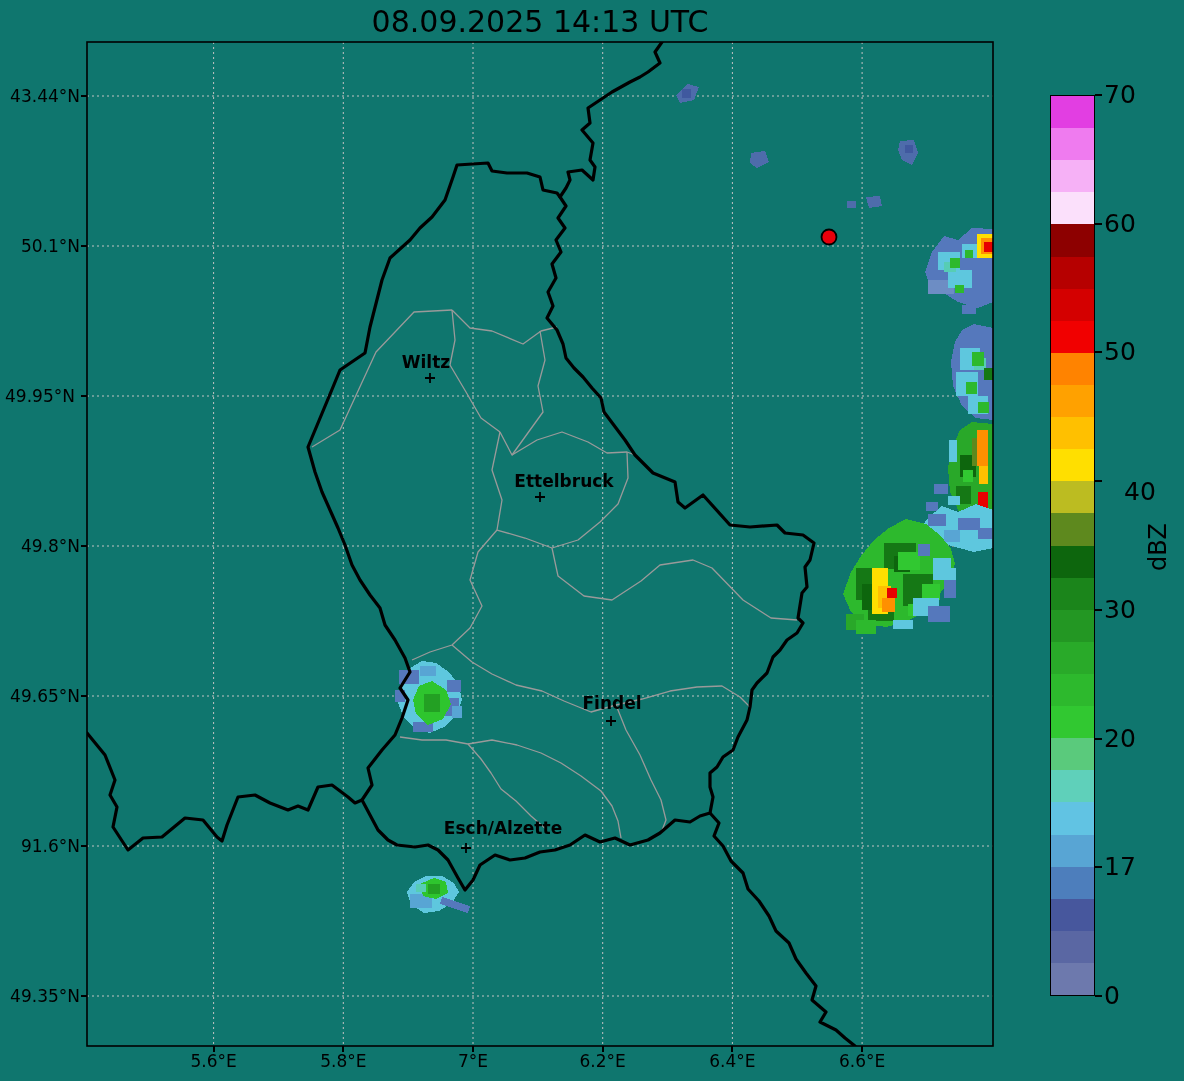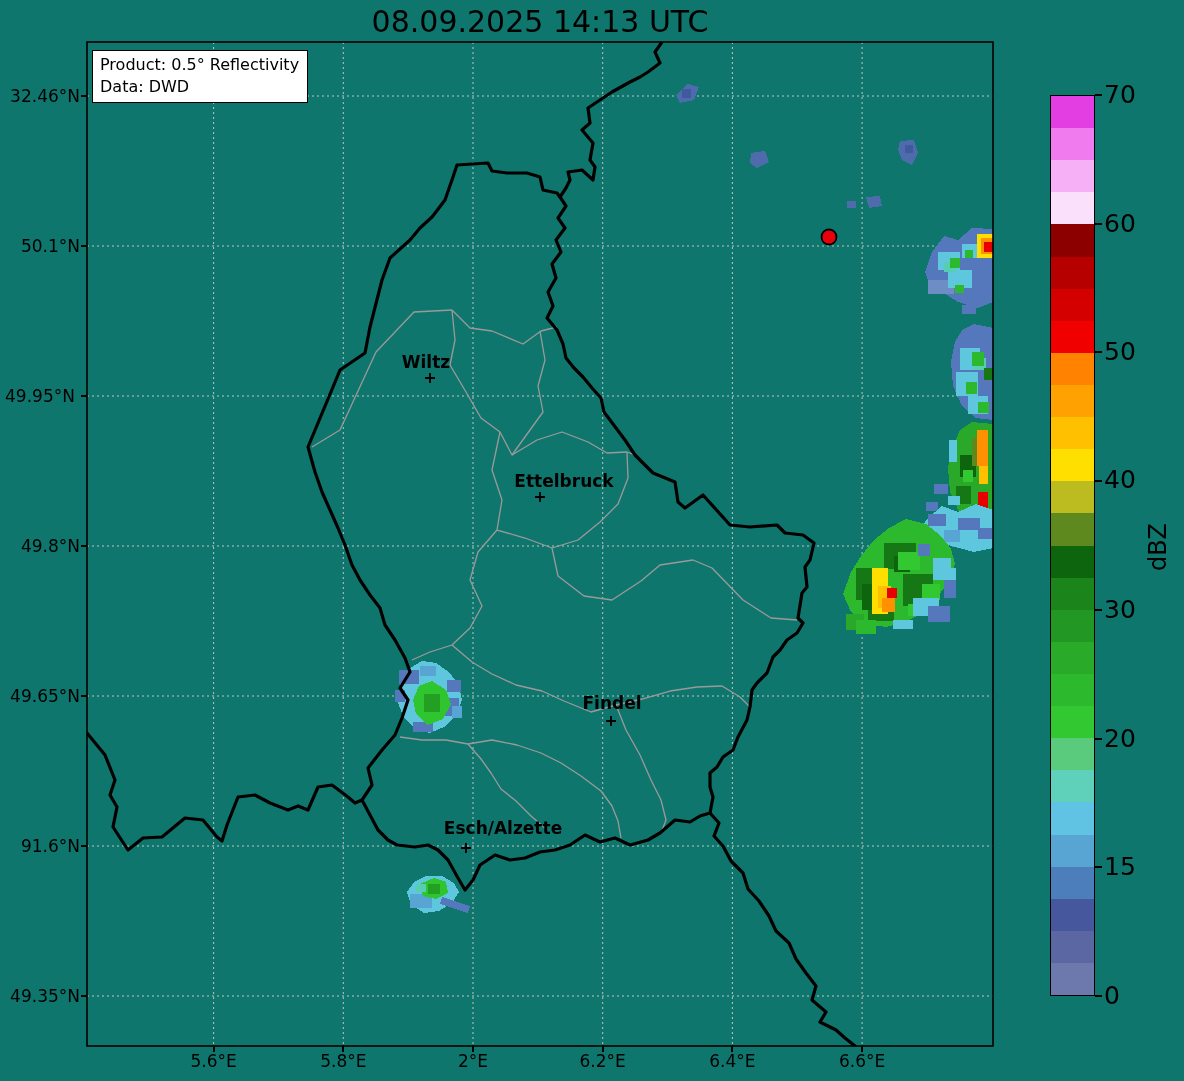--- a/index.html
+++ b/index.html
@@ -204,24 +204,20 @@
       <g id="storm-dot-group">
           <circle cx="829" cy="237" r="7.5" fill="#e8000b" stroke="#000000" stroke-width="1.8"></circle>
         </g>
     </g>
 
     <rect x="87" y="42" width="906" height="1004" fill="none" stroke="#000" stroke-width="1.6"></rect>
   </svg>
 
   <div class="title">08.09.2025 14:13 UTC</div>
 
-  <div class="info-box">
-    <div>Product: 0.5° Reflectivity</div>
-    <div>Data: DWD</div>
-  </div>
 
   <div id="colorbar">
       <div class="cb-seg" style="background: rgb(226, 62, 226);"></div>
       <div class="cb-seg" style="background: rgb(239, 123, 239);"></div>
       <div class="cb-seg" style="background: rgb(246, 177, 246);"></div>
       <div class="cb-seg" style="background: rgb(251, 224, 251);"></div>
       <div class="cb-seg" style="background: rgb(141, 0, 0);"></div>
       <div class="cb-seg" style="background: rgb(182, 0, 0);"></div>
       <div class="cb-seg" style="background: rgb(212, 0, 0);"></div>
       <div class="cb-seg" style="background: rgb(241, 0, 0);"></div>
@@ -241,59 +237,59 @@
       <div class="cb-seg" style="background: rgb(95, 208, 186);"></div>
       <div class="cb-seg" style="background: rgb(97, 195, 227);"></div>
       <div class="cb-seg" style="background: rgb(88, 165, 212);"></div>
       <div class="cb-seg" style="background: rgb(77, 126, 188);"></div>
       <div class="cb-seg" style="background: rgb(71, 87, 157);"></div>
       <div class="cb-seg" style="background: rgb(90, 103, 163);"></div>
       <div class="cb-seg" style="background: rgb(109, 121, 173);"></div>
     </div>
   <div class="cb-axislabel">dBZ</div>
 
-<div class="lat-label" style="top: 86px;">32.46°N</div>
+<div class="lat-label" style="top: 86px;">43.44°N</div>
     <div class="tick-h" style="top: 95px;"></div>
     <div class="lat-label" style="top: 236px;">50.1°N</div>
     <div class="tick-h" style="top: 245px;"></div>
     <div class="lat-label" style="top: 386px; text-align: center;">49.95°N</div>
     <div class="tick-h" style="top: 395px;"></div>
     <div class="lat-label" style="top: 536px;">49.8°N</div>
     <div class="tick-h" style="top: 545px;"></div>
     <div class="lat-label" style="top: 686px;">49.65°N</div>
     <div class="tick-h" style="top: 695px;"></div>
     <div class="lat-label" style="top: 836px;">91.6°N</div>
     <div class="tick-h" style="top: 845px;"></div>
     <div class="lat-label" style="top: 986px;">49.35°N</div>
     <div class="tick-h" style="top: 995px;"></div>
     <div class="lon-label" style="left: 168.6px;">5.6°E</div>
     <div class="tick-v" style="left: 212.6px;"></div>
     <div class="lon-label" style="left: 298.3px;">5.8°E</div>
     <div class="tick-v" style="left: 342.3px;"></div>
-    <div class="lon-label" style="left: 428px;">2°E</div>
+    <div class="lon-label" style="left: 428px;">7°E</div>
     <div class="tick-v" style="left: 472px;"></div>
     <div class="lon-label" style="left: 557.7px;">6.2°E</div>
     <div class="tick-v" style="left: 601.7px;"></div>
     <div class="lon-label" style="left: 687.4px;">6.4°E</div>
     <div class="tick-v" style="left: 731.4px;"></div>
     <div class="lon-label" style="left: 817.1px;">6.6°E</div>
     <div class="tick-v" style="left: 861.1px;"></div>
     <div class="city-label" style="left: 426px; top: 352px;">Wiltz</div>
     <div class="city-label" style="left: 564px; top: 471px;">Ettelbruck</div>
     <div class="city-label" style="left: 612px; top: 693px;">Findel</div>
     <div class="city-label" style="left: 503px; top: 818px;">Esch/Alzette</div>
     <div class="cb-tickmark" style="top: 995px;"></div>
     <div class="cb-ticklabel" style="top: 981px;">0</div>
     <div class="cb-tickmark" style="top: 866.286px;"></div>
-    <div class="cb-ticklabel" style="top: 852.286px;">15</div>
+    <div class="cb-ticklabel" style="top: 852.286px;">17</div>
     <div class="cb-tickmark" style="top: 737.571px;"></div>
     <div class="cb-ticklabel" style="top: 723.571px;">20</div>
     <div class="cb-tickmark" style="top: 608.857px;"></div>
     <div class="cb-ticklabel" style="top: 594.857px;">30</div>
     <div class="cb-tickmark" style="top: 480.143px;"></div>
-    <div class="cb-ticklabel" style="top: 465px;">40</div>
+    <div class="cb-ticklabel" style="top: 477px; margin-left: 20px;">40</div>
     <div class="cb-tickmark" style="top: 351.429px;"></div>
     <div class="cb-ticklabel" style="top: 337.429px; text-align: center;">50</div>
     <div class="cb-tickmark" style="top: 222.714px;"></div>
     <div class="cb-ticklabel" style="top: 208.714px;">60</div>
     <div class="cb-tickmark" style="top: 94px;"></div>
     <div class="cb-ticklabel" style="top: 80px;">70</div>
   </div>
 
 </body></html>

